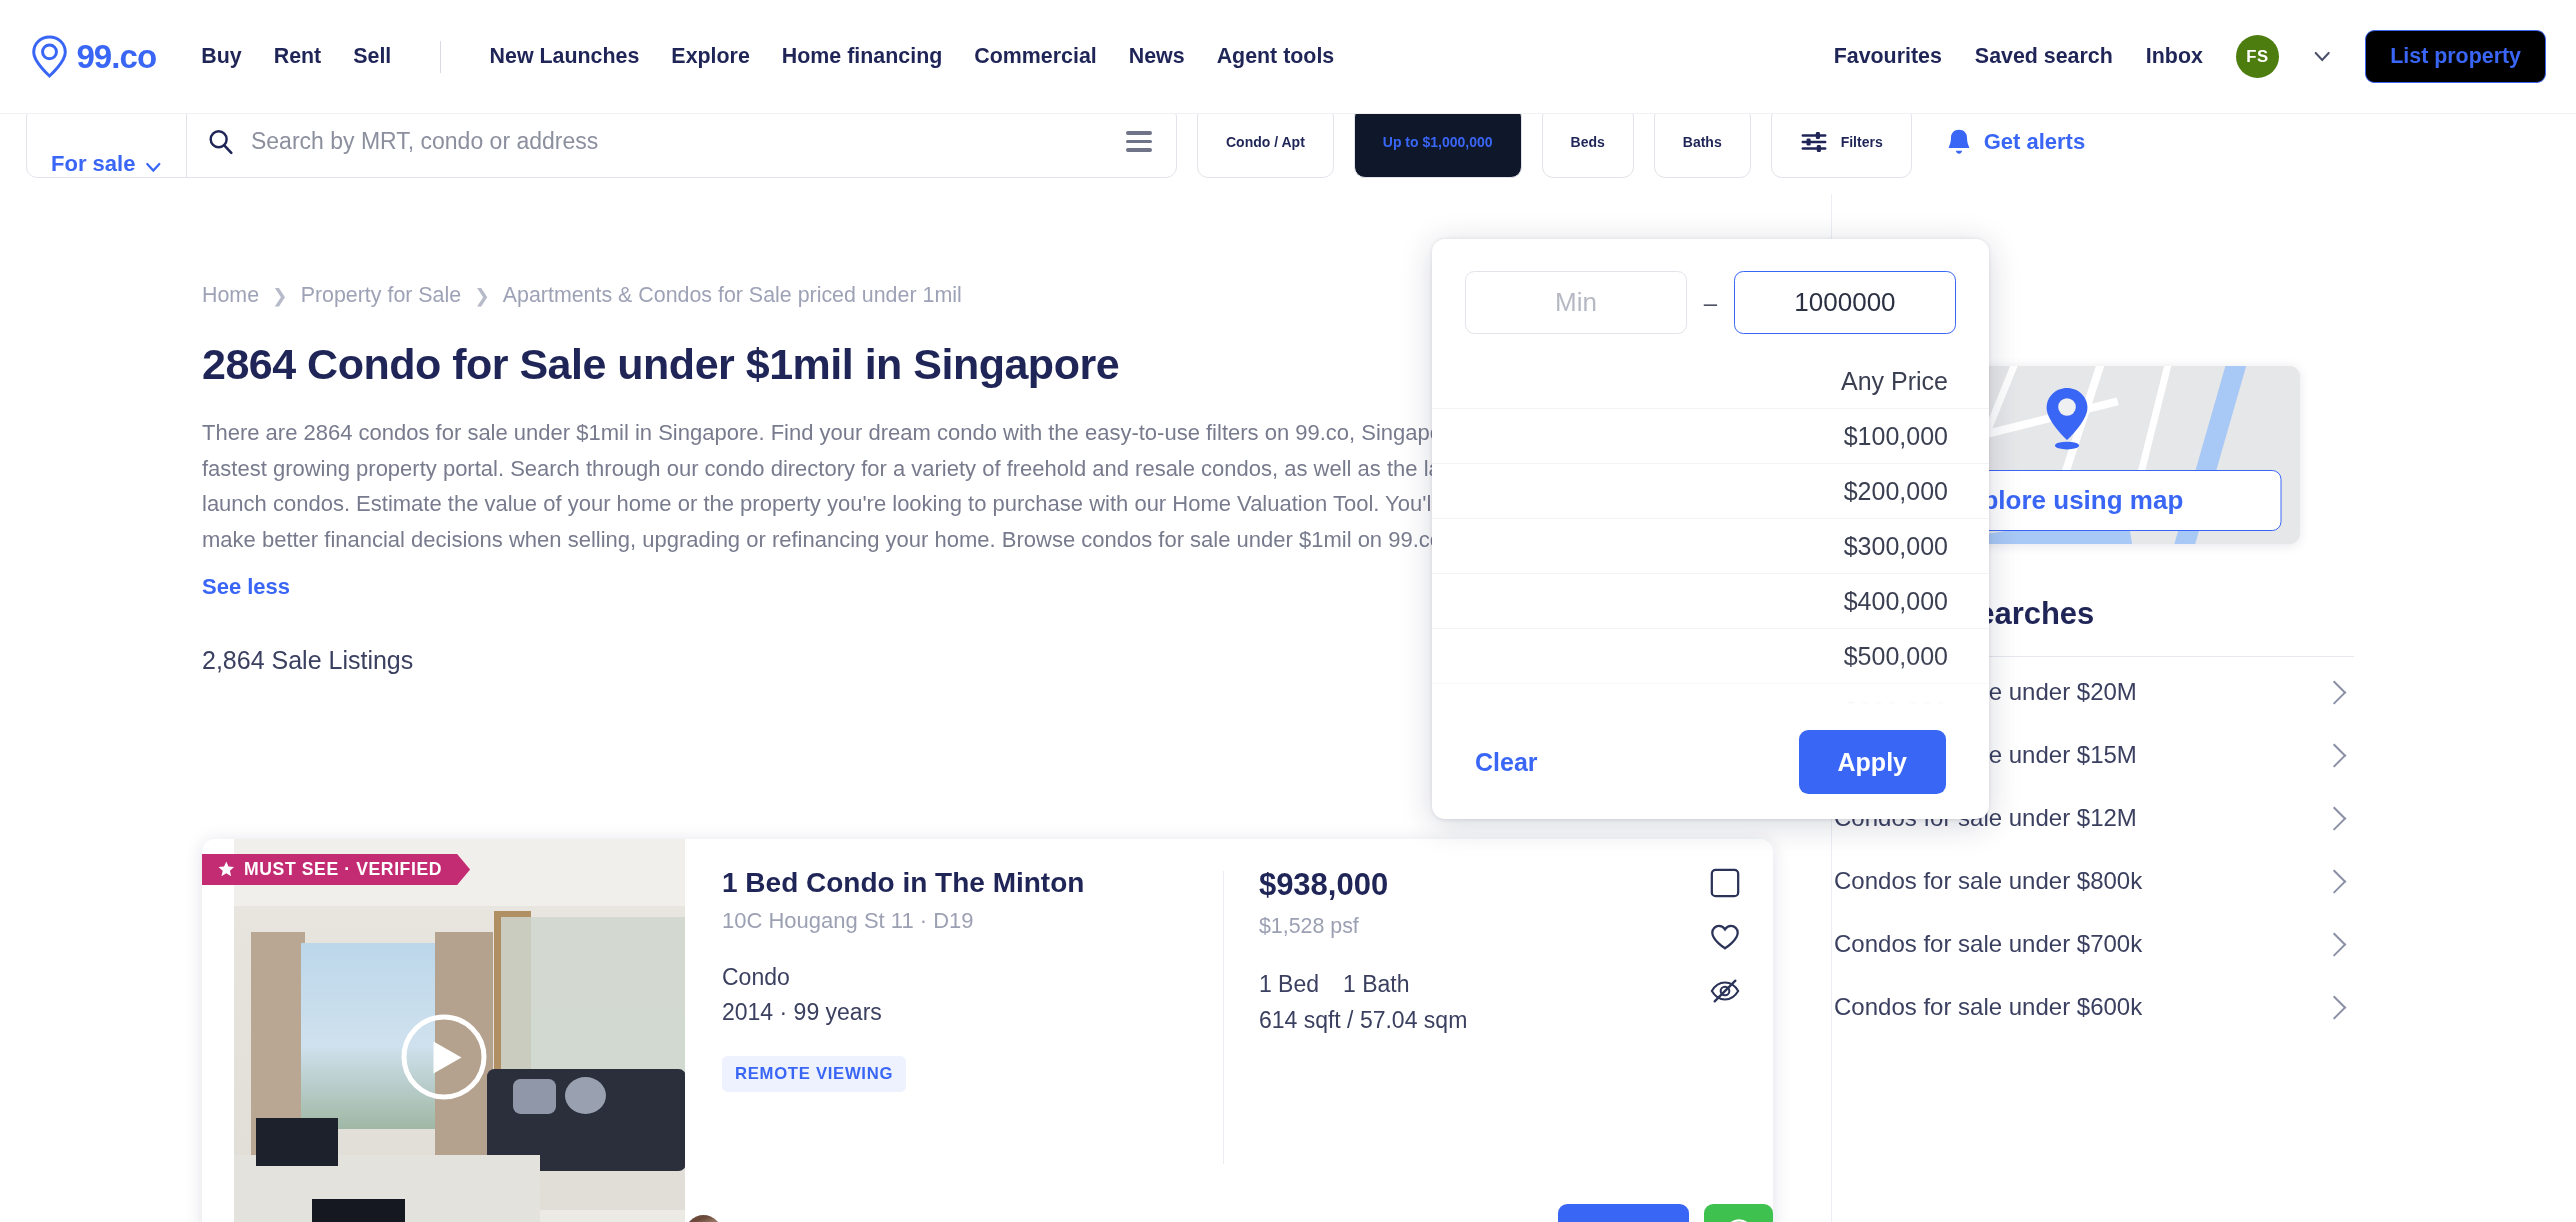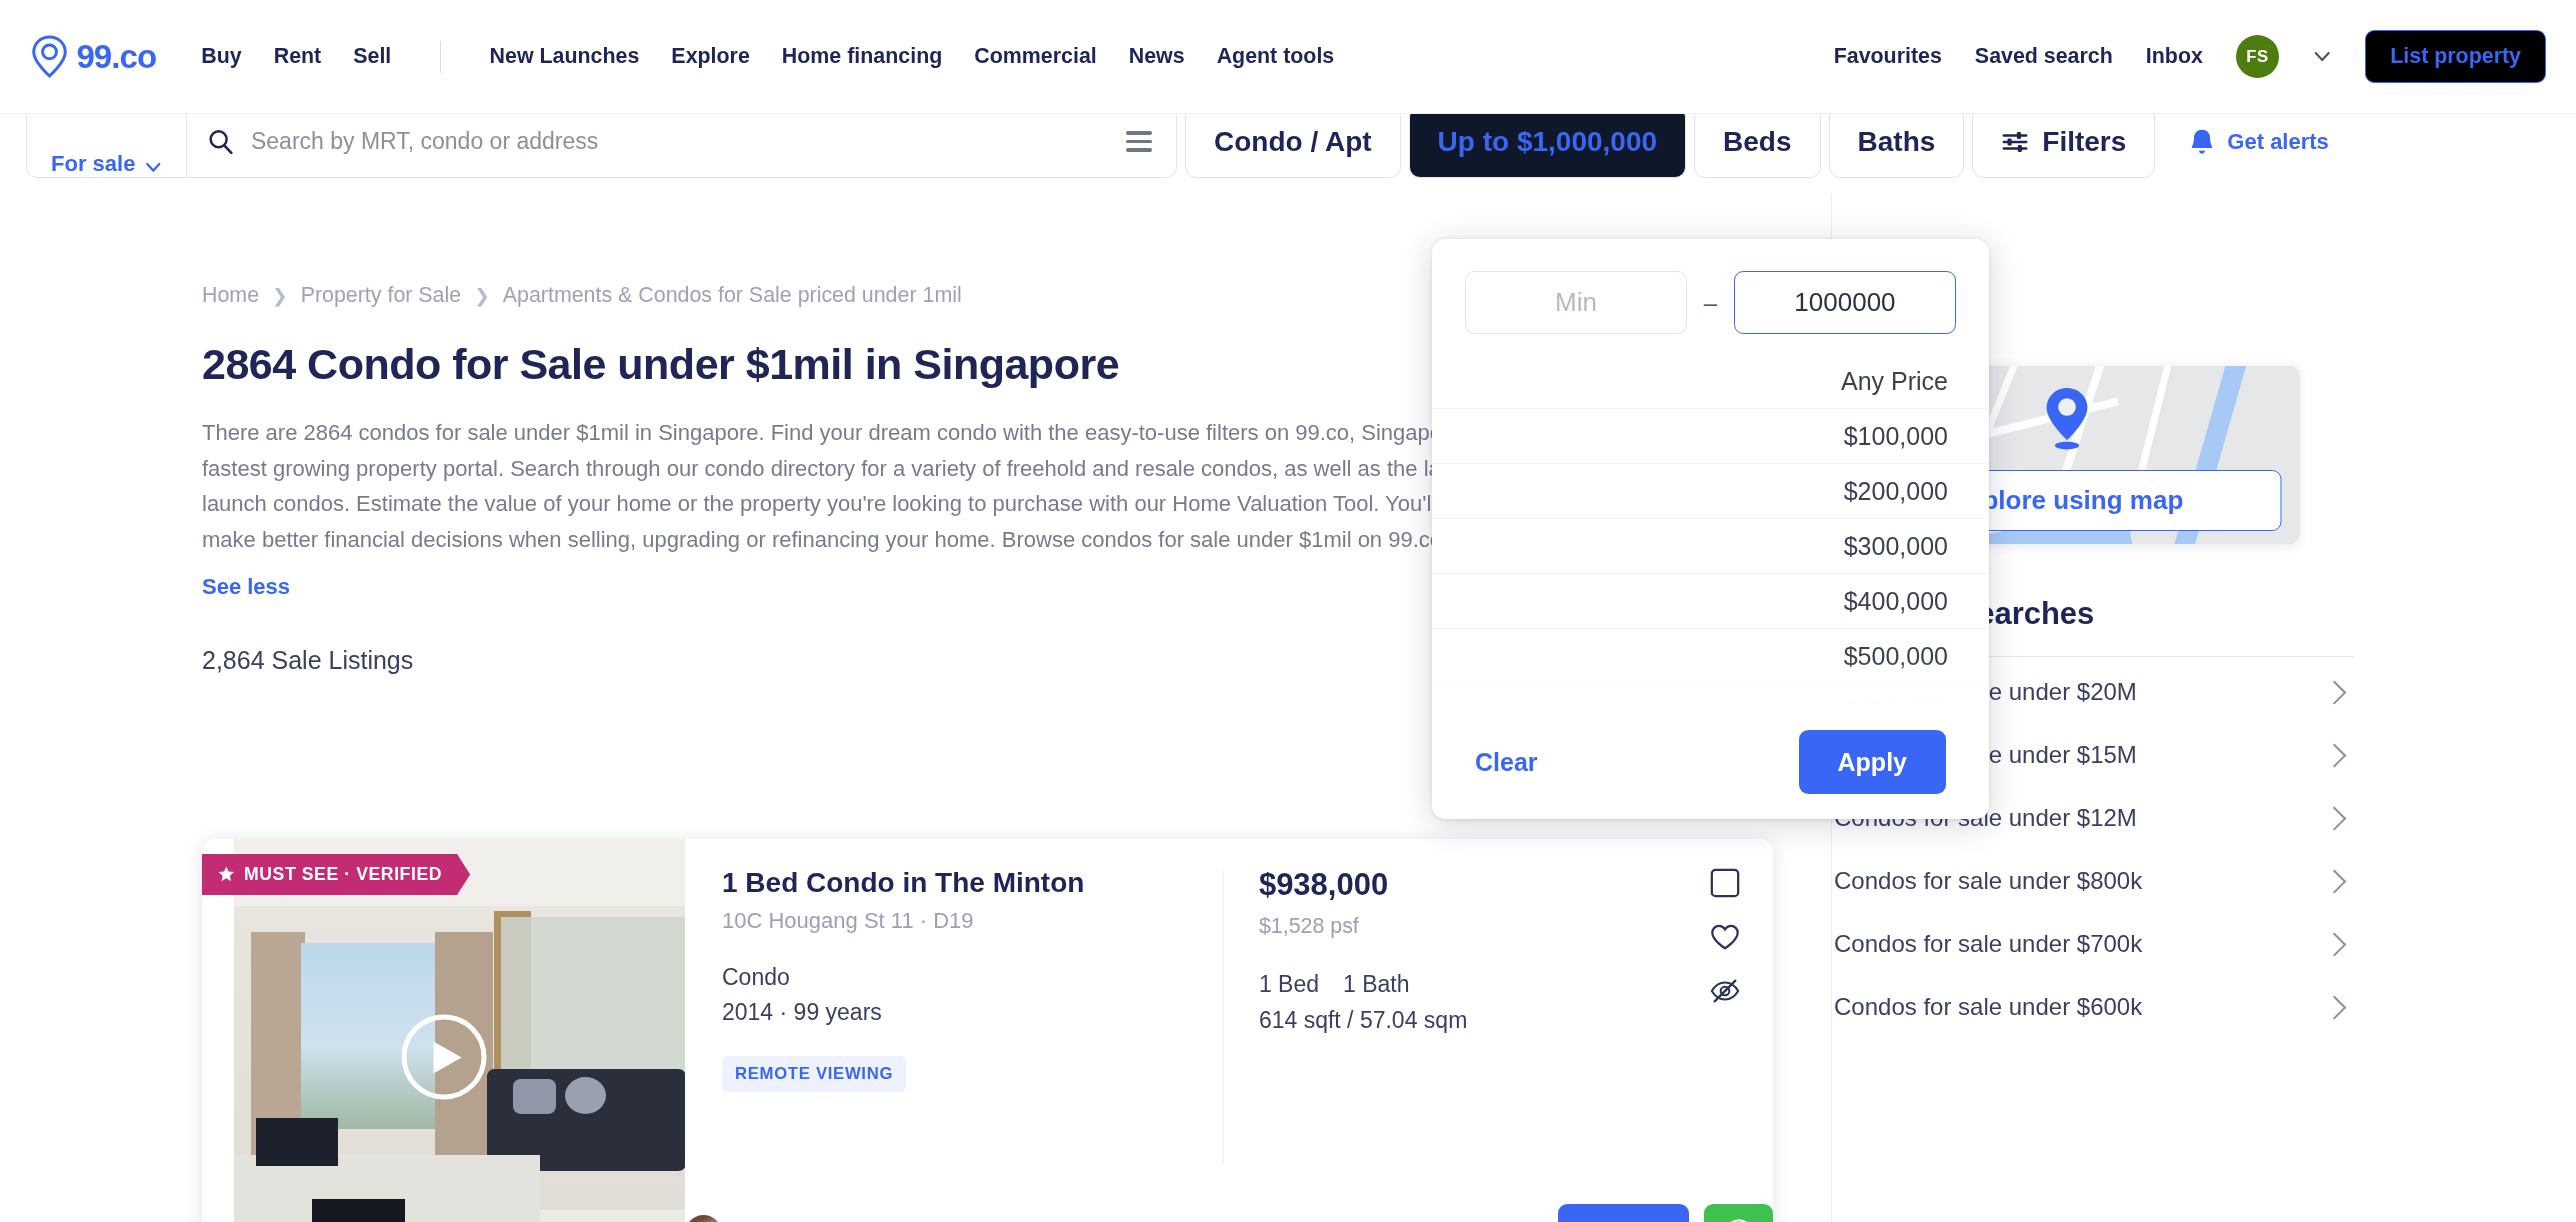--- a/index.html
+++ b/index.html
@@ -65,22 +65,22 @@
     font-family: "Liberation Sans", sans-serif; color: #1f2557;
     background: transparent;
   }
   .search-input::placeholder { color: #8b8f9e; }
   .hamburger { display: flex; flex-direction: column; gap: 4.6px; cursor: pointer; padding-right: 5.6px; }
   .hamburger span { display: block; width: 26px; height: 3.7px; background: #6f7488; border-radius: 1.9px; }
 
   .chip {
     height: 72px; border: 0.9px solid #e2e4ea; border-radius: 11px;
     background: #fff; display: flex; align-items: center; justify-content: center;
-    padding: 0 28px; font-size: 28px; font-weight: 600; color: #1f2557;
-    cursor: pointer; white-space: nowrap; margin-left: 8px;
+    padding: 0 28px; font-size: 14px; font-weight: 600; color: #1f2557;
+    cursor: pointer; white-space: nowrap; margin-left: 20px;
   }
   .chip.active { color: #3a66f6; font-weight: 700; }
   .chip.price-chip { position: relative; z-index: 60; background: #0f172a; }
   .chip-filters { gap: 13px; }
   .get-alerts {
     display: flex; align-items: center; gap: 11px; margin-left: 33px;
     color: #3a66f6; font-size: 22px; font-weight: 700; cursor: pointer; white-space: nowrap;
   }
 
   
@@ -176,21 +176,21 @@
   .ph-wood { position: absolute; left: 260px; top: 72px; width: 37px; height: 241px; background: #b08f63; }
   .ph-sofa { position: absolute; left: 253px; top: 230px; width: 199px; height: 102px; background: #2b2f3c; border-radius: 7.4px; }
   .ph-cush1 { position: absolute; left: 279px; top: 240px; width: 43px; height: 35px; background: #8f97a8; border-radius: 7.4px; }
   .ph-cush2 { position: absolute; left: 331px; top: 238px; width: 41px; height: 37px; background: #99a1b1; border-radius: 50%; }
   .ph-table { position: absolute; left: 0; top: 316px; width: 306px; height: 78px; background: #e4e2dd; }
   .ph-chair1 { position: absolute; left: 22px; top: 279px; width: 82px; height: 48px; background: #1d212c; }
   .ph-chair2 { position: absolute; left: 78px; top: 360px; width: 93px; height: 76px; background: #151821; }
   .ph-floor { position: absolute; left: 0; top: 371px; width: 451px; height: 65px; background: #eceae5; }
   .ph-ceiling { position: absolute; left: 0; top: 0; width: 451px; height: 67px; background: #f1efeb; }
   .badge {
-    position: absolute; left: 0; top: 15px; height: 41px; z-index: 5;
+    position: absolute; left: 0; top: 15px; height: 31px; z-index: 5;
     background: #c32b73; color: #fff; display: flex; align-items: center;
     gap: 8.4px; padding: 0 28px 0 15px; font-size: 17.6px; font-weight: 700;
     letter-spacing: 0.6px;
     clip-path: polygon(0 0, calc(100% - 13px) 0, 100% 50%, calc(100% - 13px) 100%, 0 100%);
   }
   .play-btn {
     position: absolute; left: 50%; top: 50%; transform: translate(-50%,-50%);
     width: 85px; height: 85px; border-radius: 50%; border: 5.6px solid #fff;
     display: flex; align-items: center; justify-content: center; cursor: pointer;
     z-index: 6;

